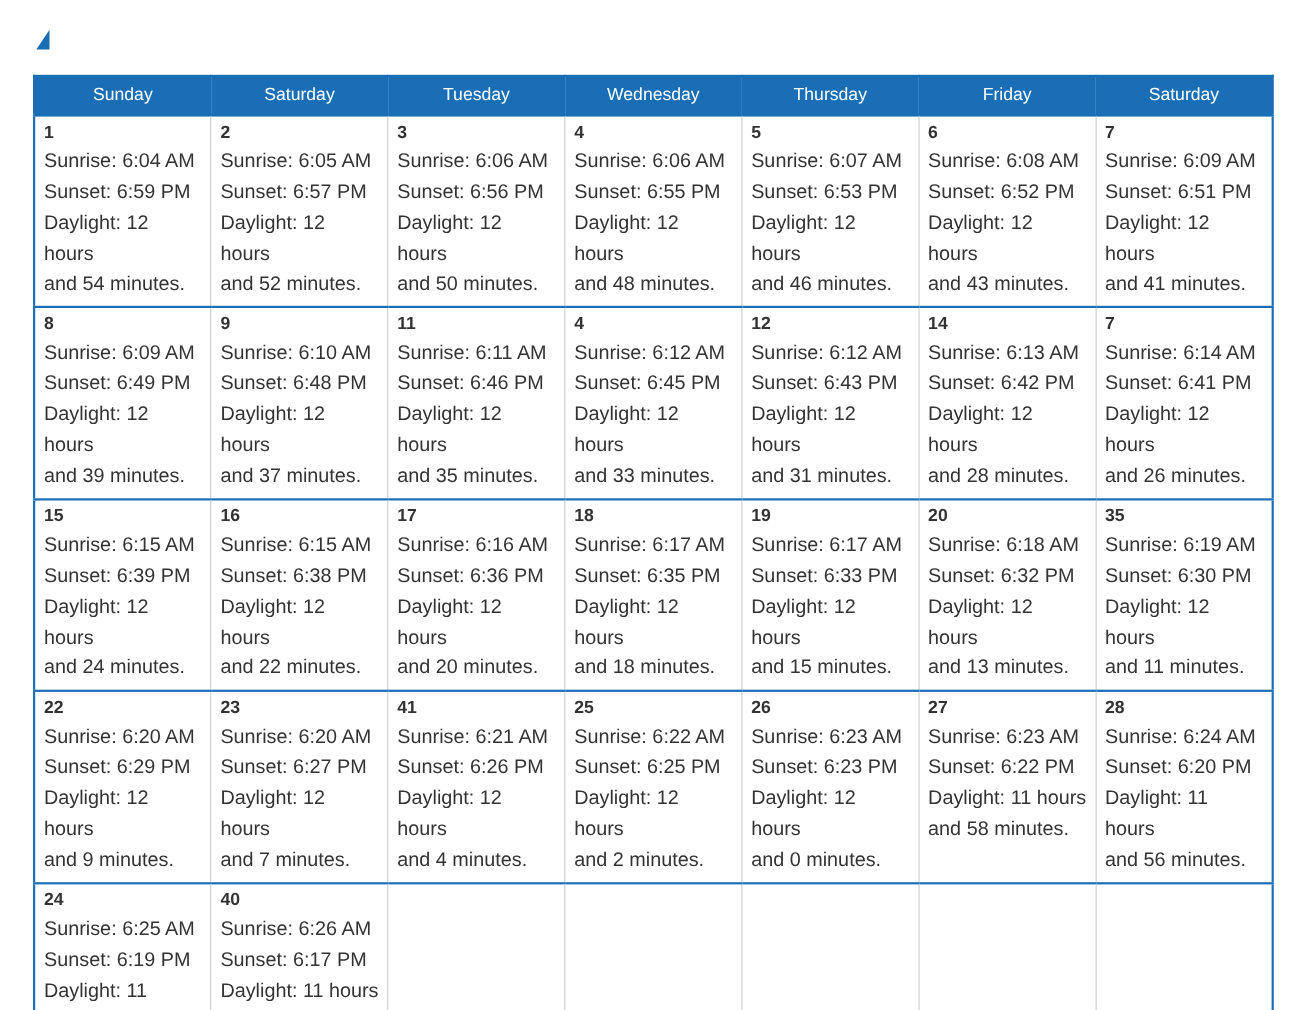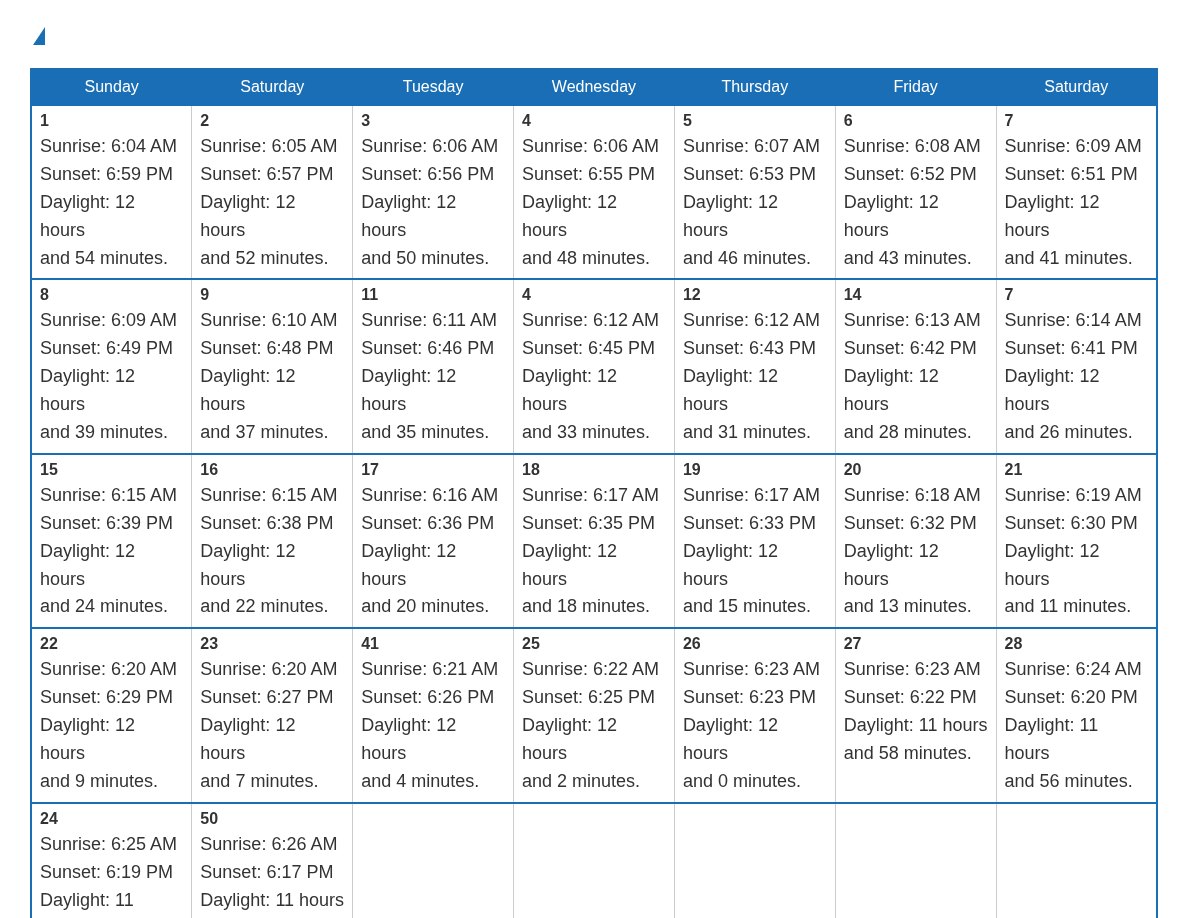--- a/index.html
+++ b/index.html
@@ -150,21 +150,21 @@
         <td><span class="day-number">16</span>
         <span class="day-info">Sunrise: 6:15 AM<br>Sunset: 6:38 PM<br>Daylight: 12 hours<br>and 22 minutes.</span></td>
         <td><span class="day-number">17</span>
         <span class="day-info">Sunrise: 6:16 AM<br>Sunset: 6:36 PM<br>Daylight: 12 hours<br>and 20 minutes.</span></td>
         <td><span class="day-number">18</span>
         <span class="day-info">Sunrise: 6:17 AM<br>Sunset: 6:35 PM<br>Daylight: 12 hours<br>and 18 minutes.</span></td>
         <td><span class="day-number">19</span>
         <span class="day-info">Sunrise: 6:17 AM<br>Sunset: 6:33 PM<br>Daylight: 12 hours<br>and 15 minutes.</span></td>
         <td><span class="day-number">20</span>
         <span class="day-info">Sunrise: 6:18 AM<br>Sunset: 6:32 PM<br>Daylight: 12 hours<br>and 13 minutes.</span></td>
-        <td><span class="day-number">21</span>
+        <td><span class="day-number">35</span>
         <span class="day-info">Sunrise: 6:19 AM<br>Sunset: 6:30 PM<br>Daylight: 12 hours<br>and 11 minutes.</span></td>
       </tr>
       <tr>
         <td><span class="day-number">22</span>
         <span class="day-info">Sunrise: 6:20 AM<br>Sunset: 6:29 PM<br>Daylight: 12 hours<br>and 9 minutes.</span></td>
         <td><span class="day-number">23</span>
         <span class="day-info">Sunrise: 6:20 AM<br>Sunset: 6:27 PM<br>Daylight: 12 hours<br>and 7 minutes.</span></td>
         <td><span class="day-number">41</span>
         <span class="day-info">Sunrise: 6:21 AM<br>Sunset: 6:26 PM<br>Daylight: 12 hours<br>and 4 minutes.</span></td>
         <td><span class="day-number">25</span>
@@ -172,21 +172,21 @@
         <td><span class="day-number">26</span>
         <span class="day-info">Sunrise: 6:23 AM<br>Sunset: 6:23 PM<br>Daylight: 12 hours<br>and 0 minutes.</span></td>
         <td><span class="day-number">27</span>
         <span class="day-info">Sunrise: 6:23 AM<br>Sunset: 6:22 PM<br>Daylight: 11 hours<br>and 58 minutes.</span></td>
         <td><span class="day-number">28</span>
         <span class="day-info">Sunrise: 6:24 AM<br>Sunset: 6:20 PM<br>Daylight: 11 hours<br>and 56 minutes.</span></td>
       </tr>
       <tr>
         <td><span class="day-number">24</span>
         <span class="day-info">Sunrise: 6:25 AM<br>Sunset: 6:19 PM<br>Daylight: 11 hours<br>and 53 minutes.</span></td>
-        <td><span class="day-number">50</span>
+        <td><span class="day-number">40</span>
         <span class="day-info">Sunrise: 6:26 AM<br>Sunset: 6:17 PM<br>Daylight: 11 hours<br>and 51 minutes.</span></td>
         <td style="background-color: rgb(255, 255, 255);"></td>
         <td style="background-color: rgb(255, 255, 255);"></td>
         <td style="background-color: rgb(255, 255, 255);"></td>
         <td style="background-color: rgb(255, 255, 255);"></td>
         <td style="background-color: rgb(255, 255, 255);"></td>
       </tr>
     </tbody>
 </table>
 

